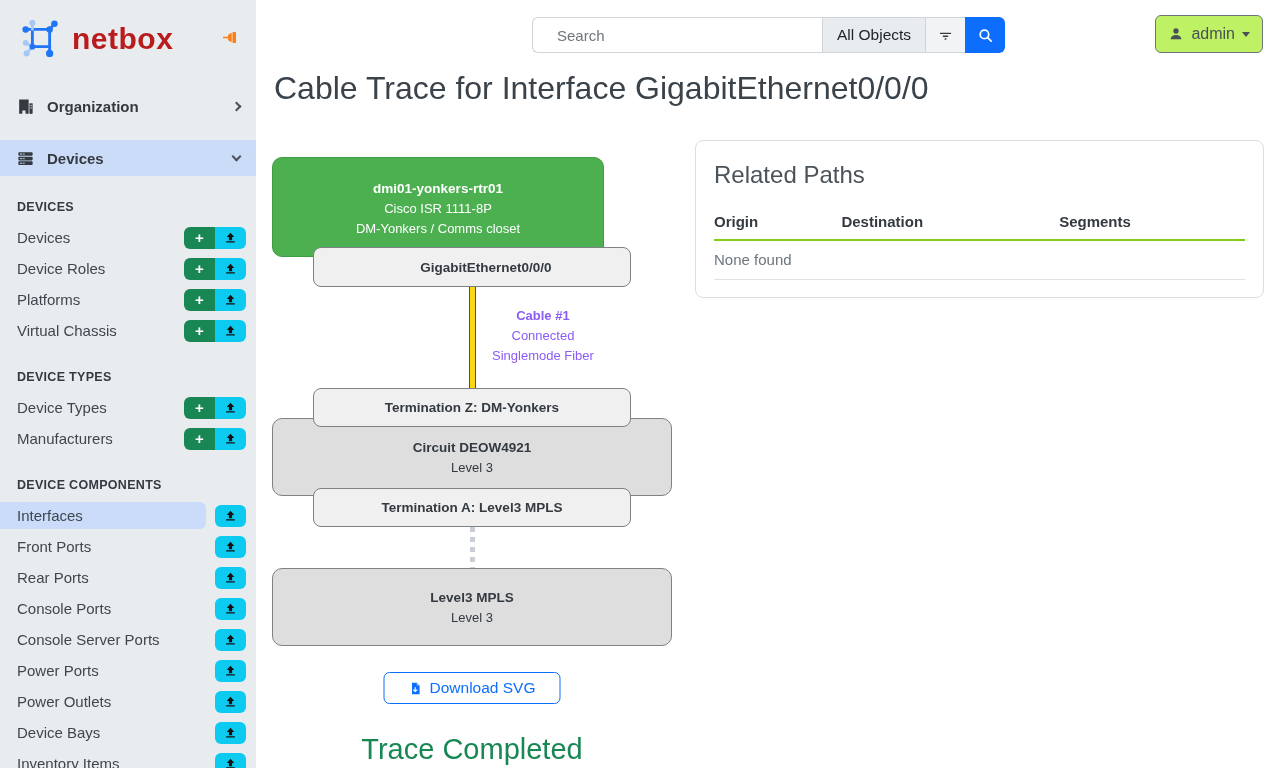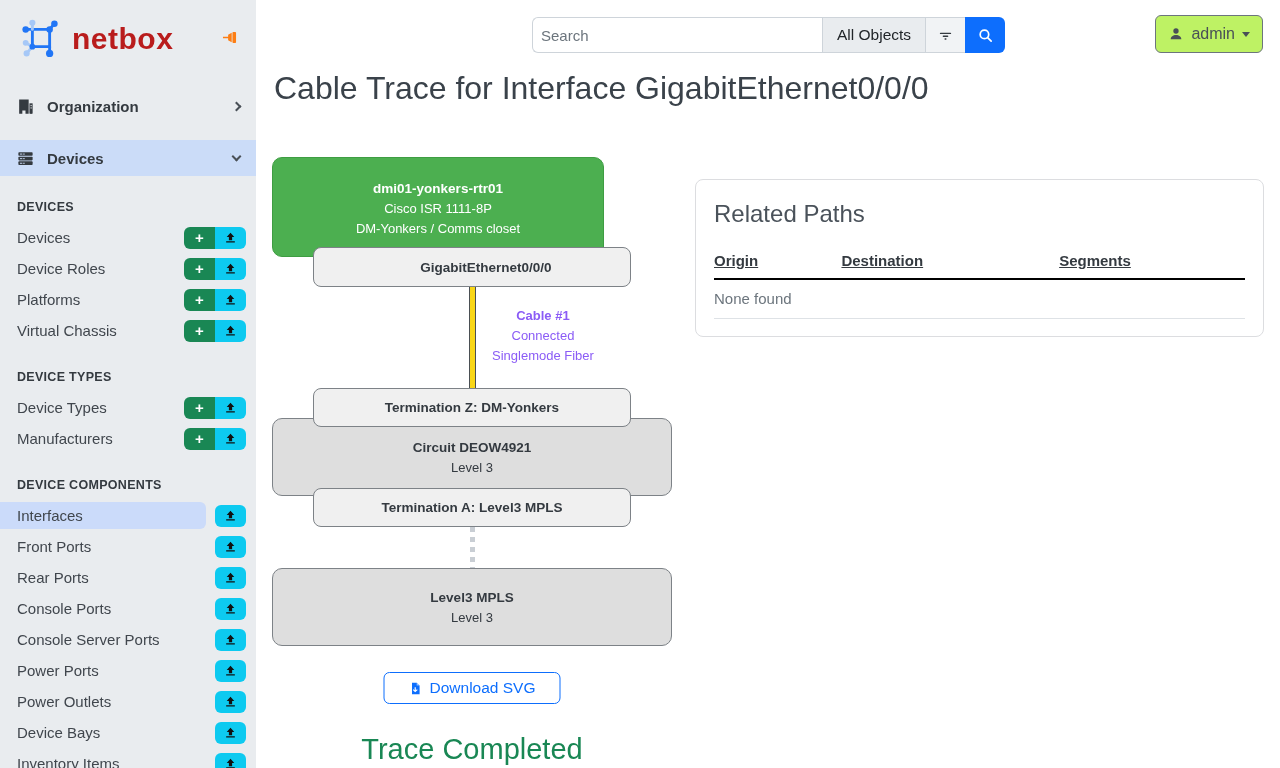--- a/index.html
+++ b/index.html
@@ -33,21 +33,21 @@
   .mini-btn { width:31px; height:22px; border:none; display:flex; align-items:center; justify-content:center; cursor:pointer; }
   .btn-add { background:#198754; border-radius:6px 0 0 6px; color:#fff; font-size:15px; font-weight:bold; line-height:1; }
   .btn-import { background:#0dcaf0; border-radius:0 6px 6px 0; }
   .btn-import.solo { border-radius:6px; }
 
   
   .main { position:absolute; left:256px; top:0; width:1024px; height:768px; background:#fff; }
 
   .search-group { position:absolute; left:276px; top:17px; height:36px; display:flex; }
   .search-input { width:290px; height:36px; border:1px solid #ced4da; border-right:none;
-                  border-radius:6px 0 0 6px; padding:0 8px; font-size:15px; color:#343a40; outline:none; }
+                  border-radius:6px 0 0 6px; padding:0 24px; font-size:15px; color:#343a40; outline:none; }
   .search-input::placeholder { color:#6c757d; }
   .scope-select { height:36px; background:#e9ecef; border:1px solid #ced4da; border-right:none;
                   display:flex; align-items:center; padding:0 14px; font-size:15.5px; color:#212529; cursor:pointer; }
   .filter-btn { width:40px; height:36px; background:#f1f3f5; border:1px solid #ced4da; border-right:none;
                 display:flex; align-items:center; justify-content:center; cursor:pointer; }
   .search-btn { width:40px; height:36px; background:#0d6efd; border:none; border-radius:0 6px 6px 0;
                 display:flex; align-items:center; justify-content:center; cursor:pointer; }
 
   .admin-btn { position:absolute; right:17px; top:15px; height:38px; background:#bef264;
                border:1px solid #6c757d; border-radius:6px; display:flex; align-items:center;
@@ -83,25 +83,25 @@
   .dotted-line { position:absolute; left:198px; top:370px; width:5px; height:41px;
                  background:repeating-linear-gradient(180deg,#c9ced4 0 5px,transparent 5px 10px); }
   .download-btn { position:absolute; top:515px; left:50%; transform:translateX(-50%);
                   display:flex; align-items:center; gap:7px; background:#fff; border:1px solid #0d6efd;
                   border-radius:6px; color:#0d6efd; font-size:15.5px; padding:6px 24px; cursor:pointer; white-space:nowrap; }
   .trace-result { position:absolute; top:576px; width:100%; text-align:center;
                   font-size:29px; font-weight:400; color:#198754; }
 
   
   .paths-card { position:absolute; left:439px; top:140px; width:569px; height:158px;
-                background:#fff; border:1px solid #dcdde0; border-radius:8px; padding:14px 18px;margin-top:39px; }
+                background:#fff; border:1px solid #dcdde0; border-radius:8px; padding:14px 18px; }
   .paths-title { font-size:24px; font-weight:400; color:#4a525a; margin:6px 0 18px 0; }
   .paths-table { width:100%; border-collapse:collapse; }
   .paths-table th { text-align:left; font-size:15px; font-weight:bold; color:#343a40;
-                    padding:6px 0 9px 0; border-bottom:2px solid #000000;text-decoration:underline; }
+                    padding:6px 0 9px 0; border-bottom:2px solid #84cc16; }
   .paths-table td { font-size:15px; color:#6c757d; padding:10px 0 11px 0; border-bottom:1px solid #dee2e6; }
   .col-origin { width:24%; } .col-dest { width:41%; } .col-seg { width:35%; }
 </style>
 </head>
 <body>
 
 <aside class="sidebar">
 
   <div class="logo-row">
     <svg class="logo-mark" viewBox="0 0 48 48">

